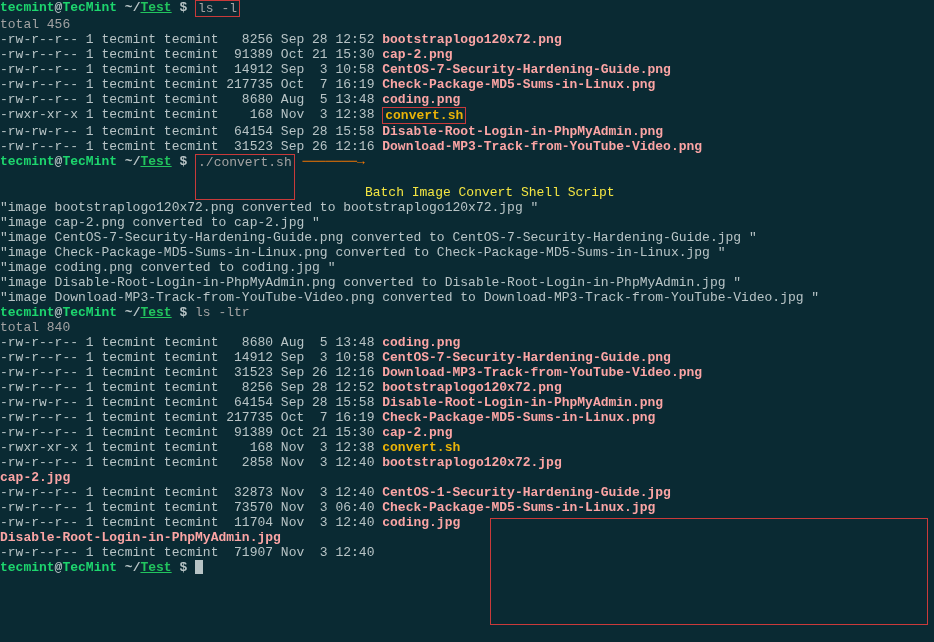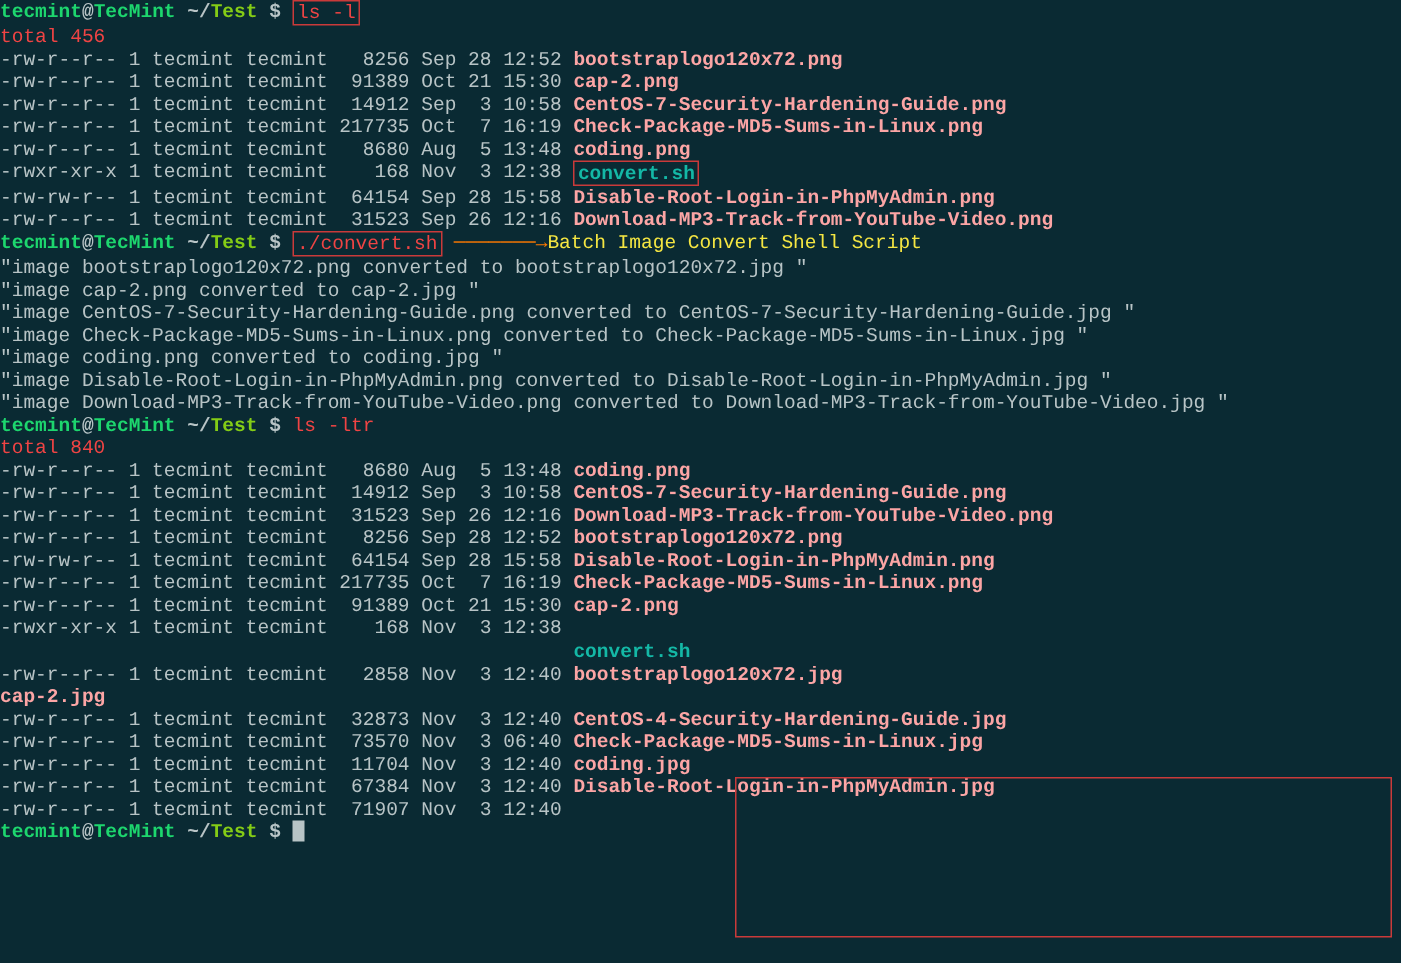--- a/index.html
+++ b/index.html
@@ -20,34 +20,35 @@
       position: relative;
     }
     .line {
       white-space: pre;
       display: flex;
     }
     .user { color: #1dd66e; font-weight: bold; }
     .at { color: #b8c4c6; font-weight: bold; }
     .host { color: #1dd66e; font-weight: bold; }
     .tilde { color: #b8c4c6; font-weight: bold; }
-    .dir { color: #84cc16; font-weight: bold; }
+    .dir { color: #22c55e; font-weight: bold; text-decoration: underline; }
     .dollar { color: #b8c4c6; font-weight: bold; }
-    .cmd { color: #ef4444; font-family: Liberation Mono, monospace; }
+    .cmd { color: #a3a3a3; font-family: Liberation Mono, monospace; }
     .perms { color: #b8c4c6; text-align: center; }
     .file { color: #fca5a5; font-weight: bold; }
-    .exec { color: #14b8a6; font-weight: bold; margin-top: 16px; }
+    .exec { color: #eab308; font-weight: bold; }
     .msg { color: #b8c4c6; }
     .box-red-inline {
       border: 1px solid #c93a3a;
       padding: 0 2px;
     }
     .annotation {
       color: #f5e642;
       font-weight: normal;
+      margin-top: 31px;
     }
     .arrow {
       color: #ff7a00;
     }
     .cursor {
       display: inline-block;
       width: 8px;
       height: 14px;
       background: #b8c4c6;
       vertical-align: middle;
@@ -104,24 +105,24 @@
       <div class="line"><span class="perms">-rw-r--r-- 1 tecmint tecmint   8680 Aug  5 13:48 </span><span class="file">coding.png</span></div>
       <div class="line"><span class="perms">-rw-r--r-- 1 tecmint tecmint  14912 Sep  3 10:58 </span><span class="file">CentOS-7-Security-Hardening-Guide.png</span></div>
       <div class="line"><span class="perms">-rw-r--r-- 1 tecmint tecmint  31523 Sep 26 12:16 </span><span class="file">Download-MP3-Track-from-YouTube-Video.png</span></div>
       <div class="line"><span class="perms">-rw-r--r-- 1 tecmint tecmint   8256 Sep 28 12:52 </span><span class="file">bootstraplogo120x72.png</span></div>
       <div class="line"><span class="perms">-rw-rw-r-- 1 tecmint tecmint  64154 Sep 28 15:58 </span><span class="file">Disable-Root-Login-in-PhpMyAdmin.png</span></div>
       <div class="line"><span class="perms">-rw-r--r-- 1 tecmint tecmint 217735 Oct  7 16:19 </span><span class="file">Check-Package-MD5-Sums-in-Linux.png</span></div>
       <div class="line"><span class="perms">-rw-r--r-- 1 tecmint tecmint  91389 Oct 21 15:30 </span><span class="file">cap-2.png</span></div>
       <div class="line"><span class="perms">-rwxr-xr-x 1 tecmint tecmint    168 Nov  3 12:38 </span><span class="exec">convert.sh</span></div>
       <div class="line"><span class="perms">-rw-r--r-- 1 tecmint tecmint   2858 Nov  3 12:40 </span><span class="file">bootstraplogo120x72.jpg</span></div>
       <div class="line"><span class="file">cap-2.jpg</span></div>
-      <div class="line"><span class="perms">-rw-r--r-- 1 tecmint tecmint  32873 Nov  3 12:40 </span><span class="file">CentOS-4-Security-Hardening-Guide.jpg</span></div>
+      <div class="line"><span class="perms">-rw-r--r-- 1 tecmint tecmint  32873 Nov  3 12:40 </span><span class="file">CentOS-1-Security-Hardening-Guide.jpg</span></div>
       <div class="line"><span class="perms">-rw-r--r-- 1 tecmint tecmint  73570 Nov  3 06:40 </span><span class="file">Check-Package-MD5-Sums-in-Linux.jpg</span></div>
       <div class="line"><span class="perms">-rw-r--r-- 1 tecmint tecmint  11704 Nov  3 12:40 </span><span class="file">coding.jpg</span></div>
-      <div class="line"><span class="perms">-rw-r--r-- 1 tecmint tecmint  67384 Nov  3 12:40 </span><span class="file">Disable-Root-Login-in-PhpMyAdmin.jpg</span></div>
+      <div class="line"><span class="file">Disable-Root-Login-in-PhpMyAdmin.jpg</span></div>
       <div class="line"><span class="perms">-rw-r--r-- 1 tecmint tecmint  71907 Nov  3 12:40 </span></div>
     </div>
 
 <div class="line">
 <span class="user">tecmint</span><span class="at">@</span><span class="host">TecMint</span><span class="tilde"> ~/</span><span class="dir">Test</span><span class="dollar"> $ </span><span class="cursor"></span>
 </div>
 
 </div>
 
 <div class="big-box" style="top:518px; left:490px; width:438px; height:107px;"></div>

